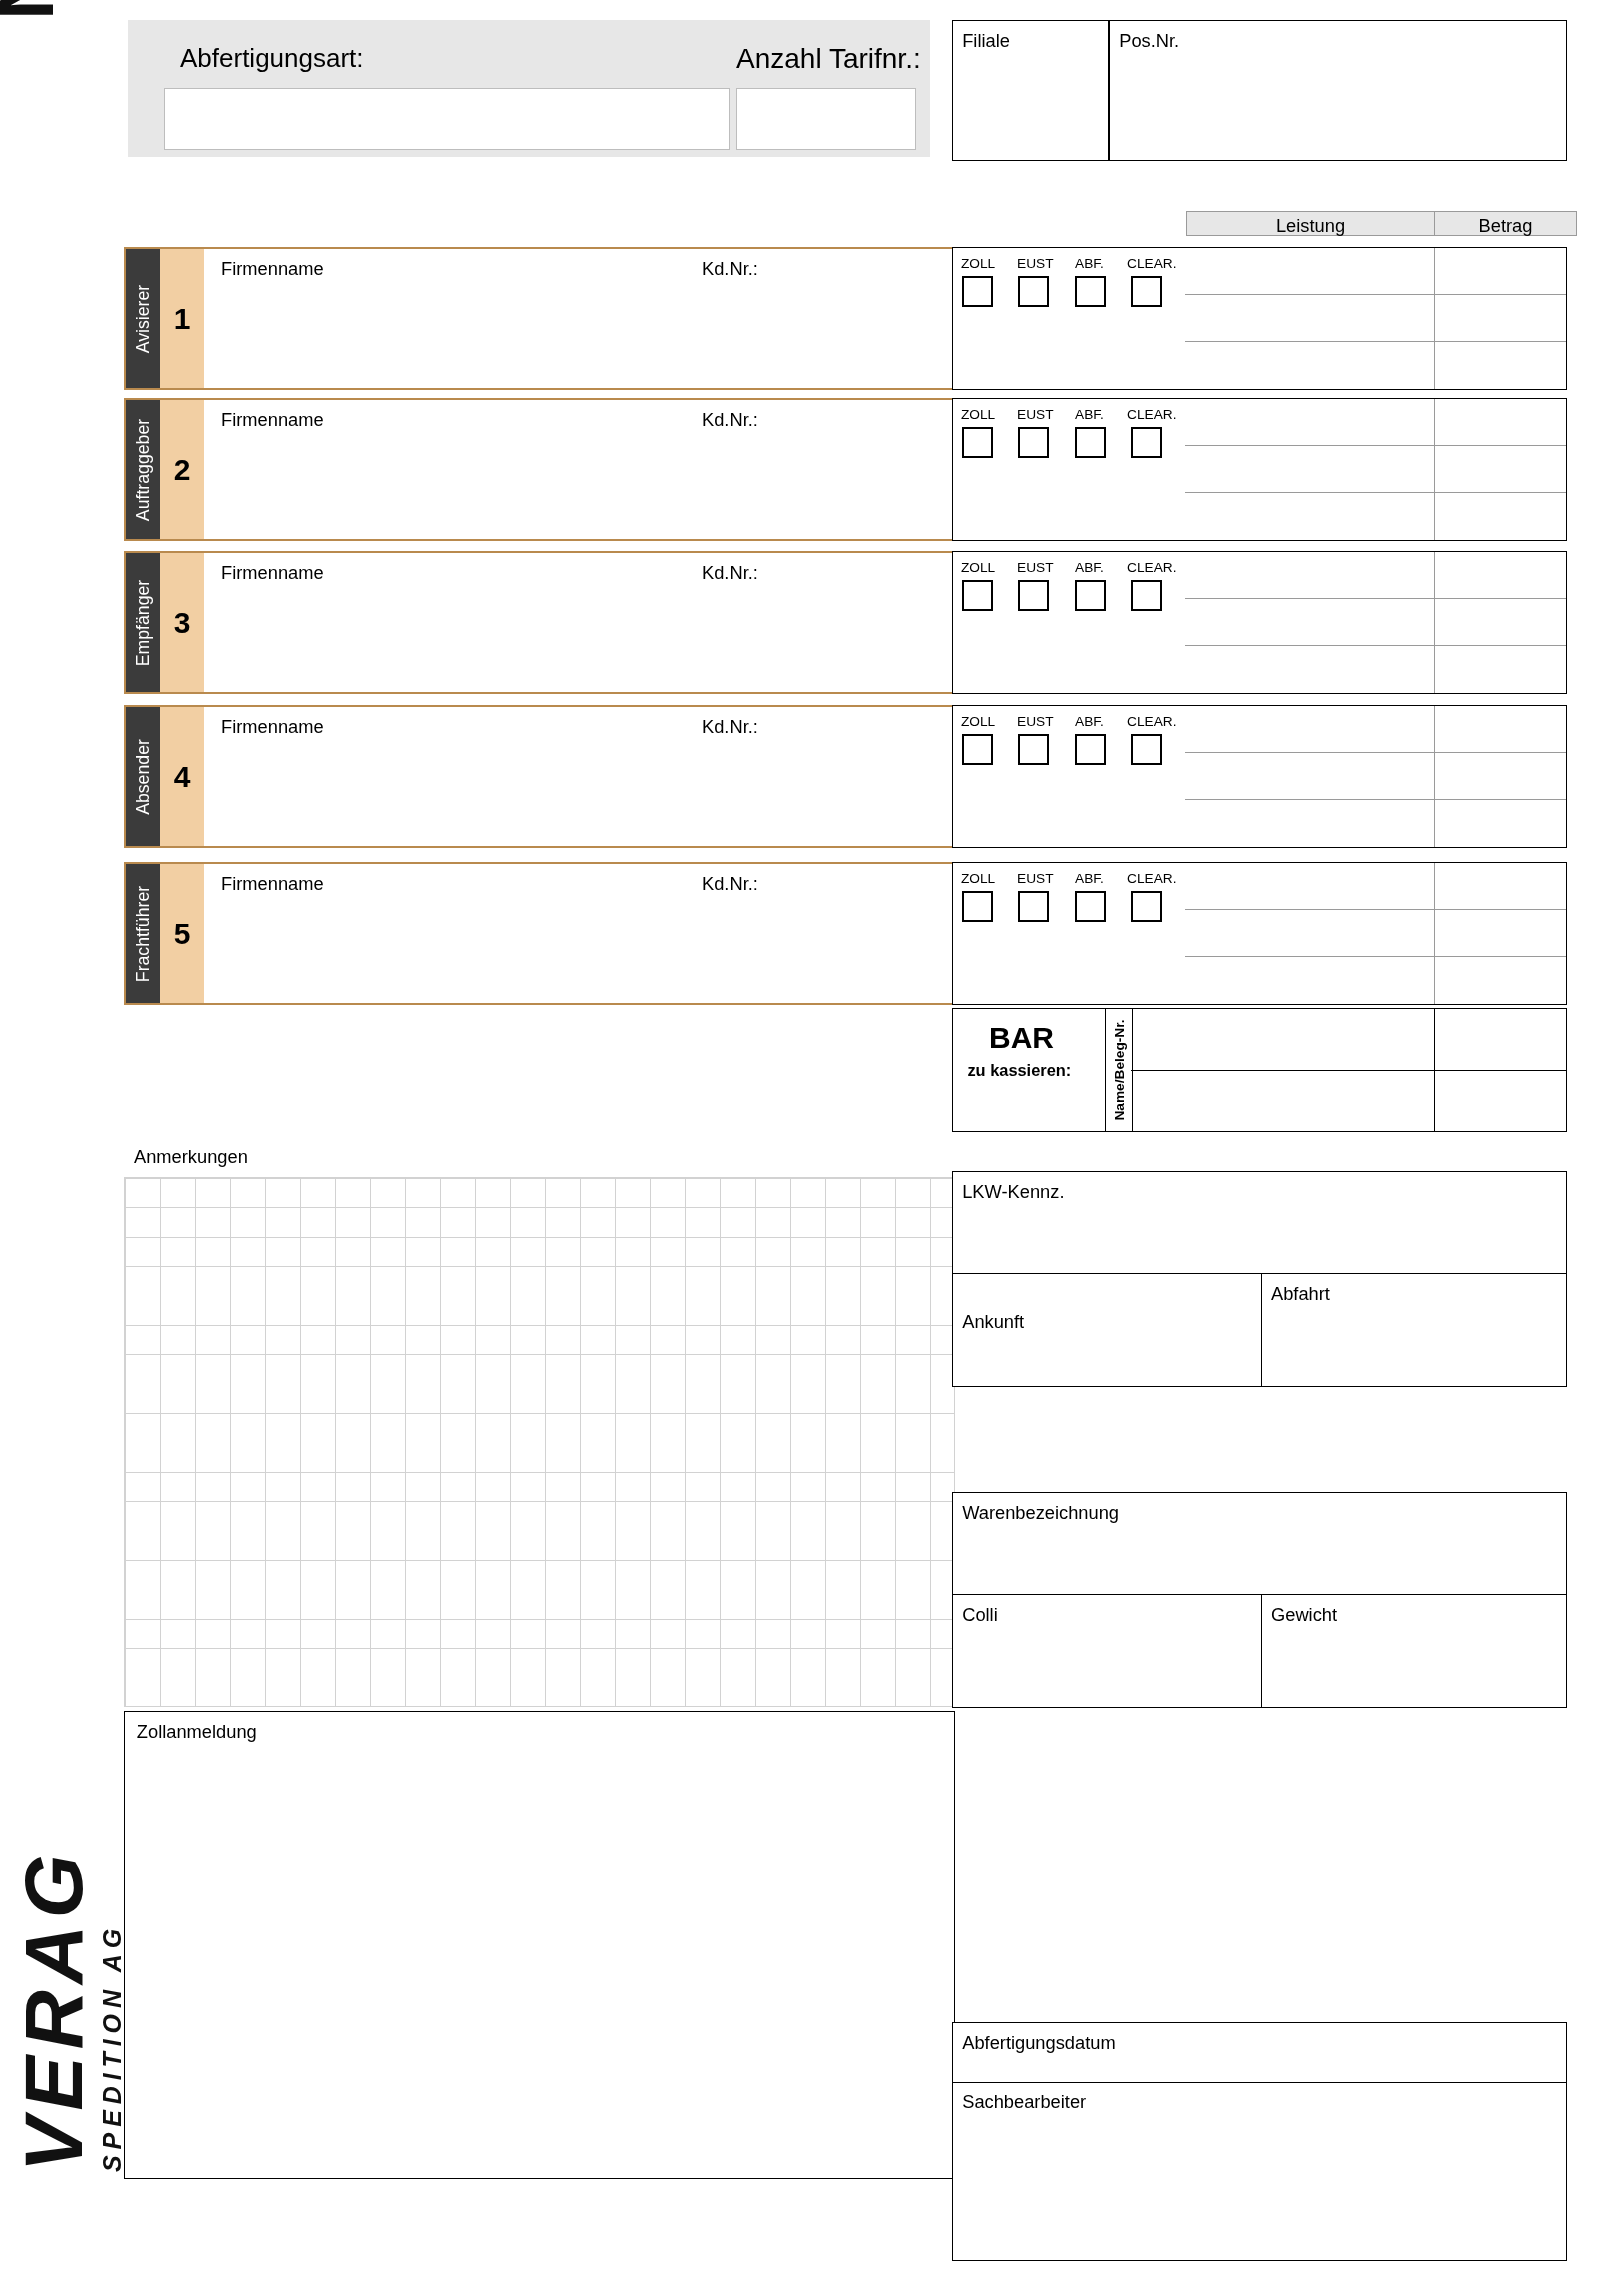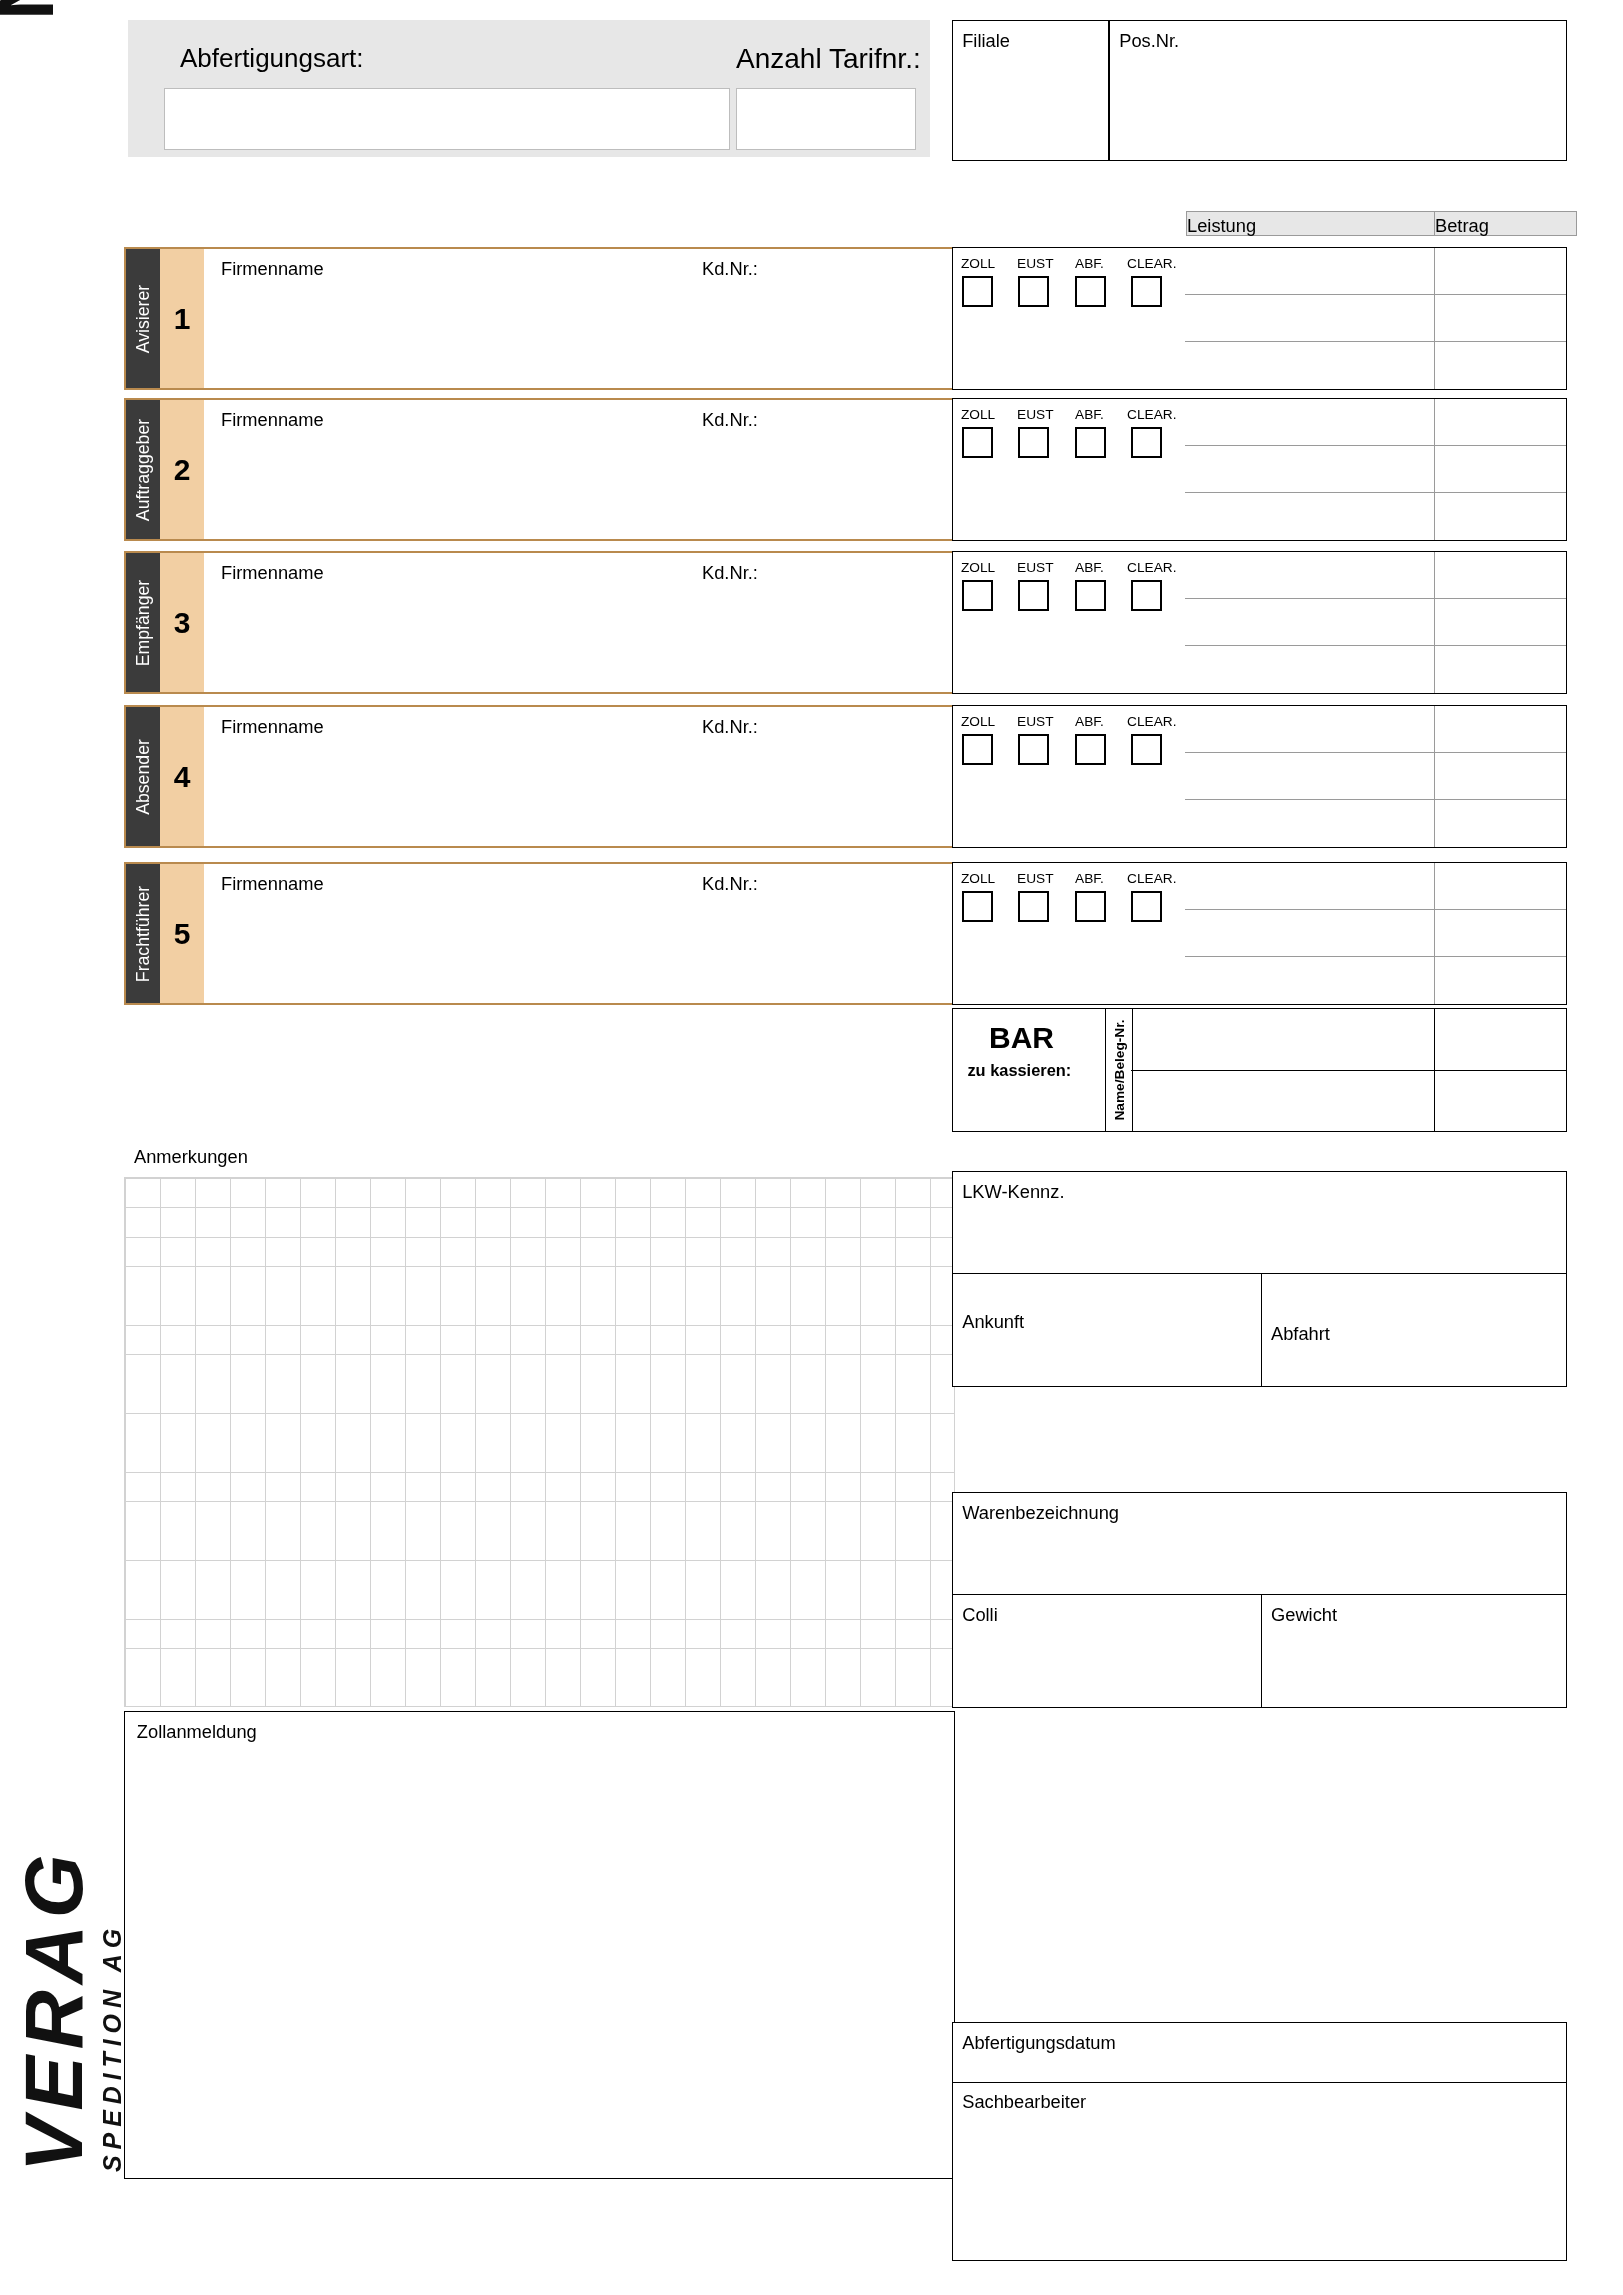--- a/index.html
+++ b/index.html
@@ -121,21 +121,21 @@
   
   .filiale-box { left: 952px; top: 19.6px; width: 157px; height: 141px; }
   .posnr-box   { left: 1109px; top: 19.6px; width: 458px; height: 141px; }
   .cell-label { position: absolute; left: 9.2px; top: 9.2px; font-size: 18.3px; }
 
   
   .abrechnung-box { left: 952px; top: 182px; width: 615px; height: 54px; background:#efefef; }
   .abrechnung-title { position:absolute; left: 13px; top: 14.4px; font-size: 25px; }
   .leistung-head { left: 1186px; top: 211px; width: 249px; height: 25px; background:#e7e7e7; border:0.7px solid #9a9a9a; }
   .betrag-head   { left: 1434px; top: 211px; width: 143px; height: 25px; background:#e7e7e7; border:0.7px solid #9a9a9a; }
-  .head-text { position:absolute; width:100%; top: 2.6px; font-size: 18.3px; }
+  .head-text { position:absolute; width:100%; text-align:center; top: 2.6px; font-size: 18.3px; }
 
   
   .party-row { position: absolute; left: 124px; width: 831px; height: 143px; border: 2px solid #1a1a1a; box-sizing: border-box; background: #fff; }
   .party-row.accent { border-color: #b98a4e; }
   .party-tab {
     position: absolute; left: 0; top: 0; width: 34px; height: 100%;
     background: #3b3b3b; color: #fff;
   }
   .party-tab span {
     position: absolute;
@@ -376,21 +376,21 @@
 
   <div class="box zoll-box">
     <div class="zoll-label">Zollanmeldung</div>
   </div>
 
   <div class="box lkw-box">
     <div class="cell-label">LKW-Kennz.</div>
     <div class="lkw-div"></div>
     <div class="lkw-vdiv"></div>
     <div class="cell-label" style="top:110px; left:9.2px;margin-top:29px;">Ankunft</div>
-    <div class="cell-label" style="top:111px; left:318px;margin-top:40px;">Abfahrt</div>
+    <div class="cell-label" style="top:111px; left:318px;">Abfahrt</div>
   </div>
 
   <div class="box abfdat-box">
     <div class="cell-label">Abfertigungsdatum</div>
     <div class="abfdat-div"></div>
     <div class="cell-label" style="top:68px; left:9.2px;">Sachbearbeiter</div>
   </div>
 
   <div class="box waren-box">
     <div class="cell-label">Warenbezeichnung</div>

